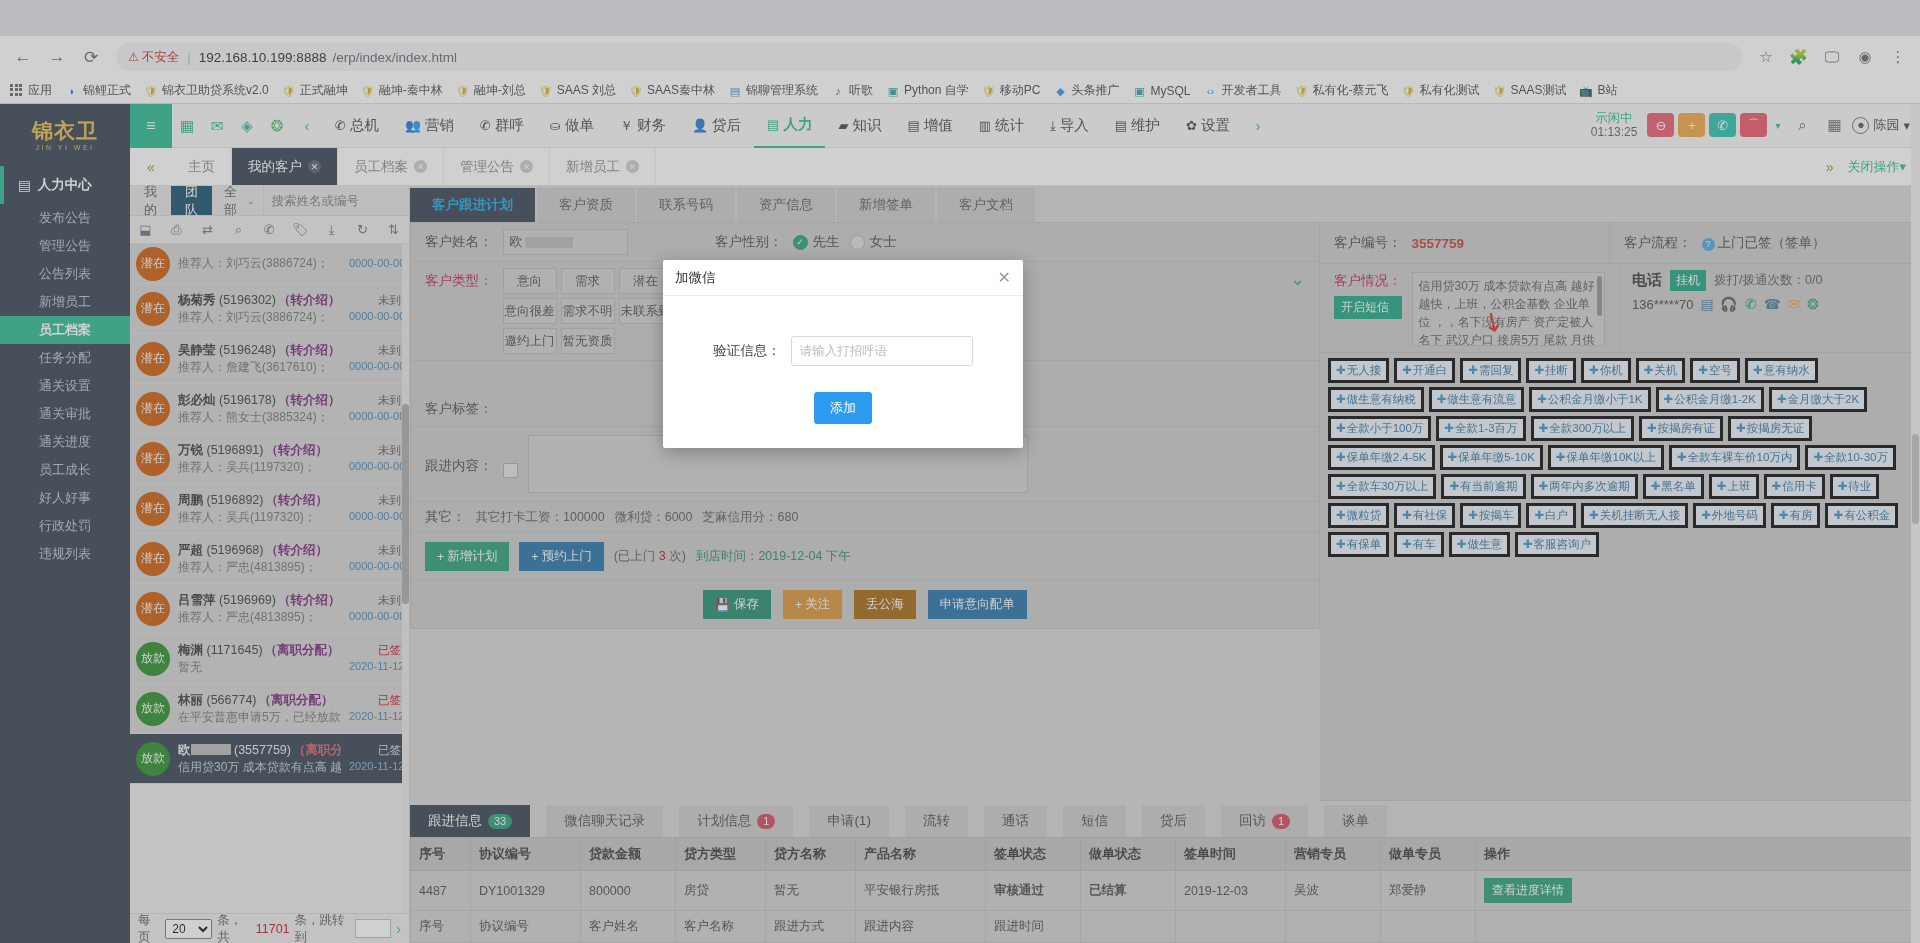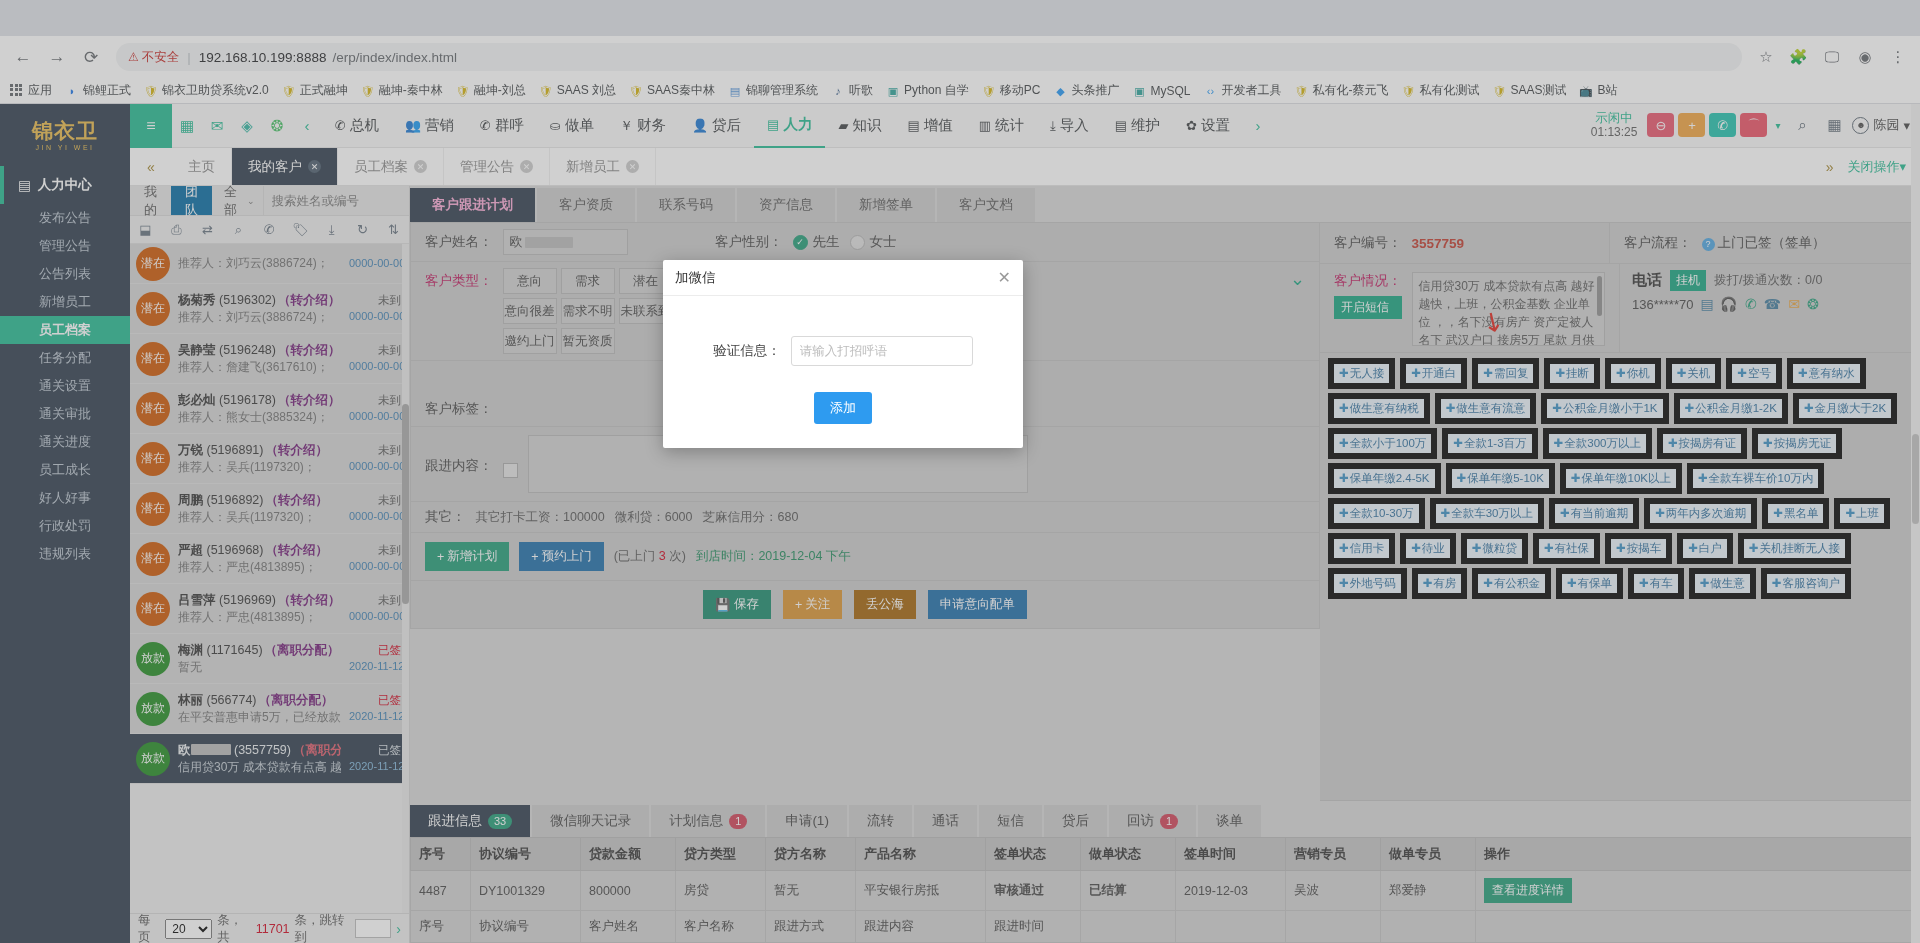--- a/index.html
+++ b/index.html
@@ -91,21 +91,21 @@
   .tabs-right .dbl { color:#a1842c; font-size:14px; cursor:pointer;}
   .tabs-right .cl { cursor:pointer; }
 
   
   .body { flex:1; display:flex; min-height:0; background:#d6d6d6; }
 
   
   .listpanel { width:280px; flex:none; background:#ececec; display:flex; flex-direction:column; border-right:1px solid #cfcfcf; }
   .lp-tabs { height:30px; display:flex; align-items:stretch; background:#e4e4e4; border-bottom:1px solid #d6d6d6;}
   .lp-tab { padding:0 14px; display:flex; align-items:center; font-size:13px; color:#555; cursor:pointer; }
-  .lp-tab.on { background:#0369a1; color:#fff; }
+  .lp-tab.on { background:#0c4a6e; color:#fff; }
   .lp-sel { display:flex; align-items:center; gap:10px; padding:0 8px 0 12px; font-size:13px; color:#555; cursor:pointer;}
   .lp-sel .cv { font-size:9px; color:#777; }
   .lp-search { flex:1; display:flex; align-items:center; gap:4px; padding:0 8px; border-left:1px solid #d6d6d6;
                font-size:12.5px; color:#9a9a9a; }
   .lp-search input { border:none; background:transparent; outline:none; flex:1; font-size:12.5px; color:#555;
                      font-family:inherit; }
   .lp-tools { height:28px; display:flex; align-items:center; gap:0; background:#ececec; border-bottom:1px solid #d9d9d9; }
   .lp-tool { width:31px; height:28px; display:flex; align-items:center; justify-content:center; color:#63707d;
              font-size:13px; cursor:pointer; }
   .lp-list { flex:1; overflow:hidden; position:relative; }
@@ -138,21 +138,21 @@
   .lp-pager input { width:36px; height:19px; border:1px solid #bbb; font-size:12px; font-family:inherit; }
   .lp-pager .go { color:#21b890; font-size:14px; cursor:pointer; margin-left:auto;}
   .scrollbar { position:absolute; right:0; top:0; width:7px; background:#e6e6e6; height:100%; }
   .scrollbar .thumb { position:absolute; left:0; width:7px; background:#a8a8a8; border-radius:4px; }
 
   
   .main { flex:1; min-width:0; display:flex; flex-direction:column; background:#d6d6d6; }
   .dtabs { height:36px; display:flex; align-items:stretch; background:#d6d6d6; gap:2px; padding-top:2px;}
   .dtab { padding:0 22px; display:flex; align-items:center; font-size:13.5px; color:#555; background:#c9c9c9;
           cursor:pointer; }
-  .dtab.on { background:#2b3a4a; color:#f9a8d4; font-weight:bold; }
+  .dtab.on { background:#2b3a4a; color:#0ea5e9; font-weight:bold; }
 
   .card { background:#c9c9c9; border:1px solid #bdbdbd; }
   .rowA { display:flex; border-bottom:1px solid #bdbdbd; min-height:40px; align-items:center;}
   .cellA { display:flex; align-items:center; gap:10px; padding:6px 14px; }
   .lbl { font-size:13.5px; color:#444; white-space:nowrap; }
   .lbl.blue { color:#be185d; }
   .roinput { background:#cfcfcf; border:1px solid #b5b5b5; height:26px; width:125px; display:flex; align-items:center;
              padding:0 6px; font-size:13px; color:#444; }
   .radio { display:flex; align-items:center; gap:5px; font-size:13.5px; color:#444; cursor:pointer;}
   .rdot { width:15px; height:15px; border-radius:50%; border:1.5px solid #b0b0b0; background:#ddd; display:flex;
@@ -178,39 +178,39 @@
   .ph-line1 { display:flex; align-items:center; gap:8px; font-size:14px; color:#333; }
   .ph-line1 b{font-size:15px;}
   .gbtn { background:#14a37f; color:#fff; font-size:12px; padding:2px 6px; cursor:pointer;}
   .ph-line2 { display:flex; align-items:center; gap:7px; margin-top:5px; font-size:13px; color:#444;}
   .ph-line2 .pic { color:#3f7a9b; font-size:14px; cursor:pointer;}
   .ph-line2 .pic.gr { color:#1f9b76; }
   .ph-line2 .pic.or { color:#e6a23c; }
   .arrow-red { position:absolute; color:#e2231a; font-size:26px; transform:rotate(32deg); pointer-events:none;}
 
   .tagwrap { padding:5px 8px; display:flex; flex-wrap:wrap; gap:4px 5px; align-content:flex-start;}
-  .tag { border:6px solid #000000; background:#eaf3fa; color:#2f6f9e; font-size:11.5px; padding:2px 5px;
+  .tag { border:3px solid #000000; background:#eaf3fa; color:#2f6f9e; font-size:11.5px; padding:2px 5px;
          white-space:nowrap; cursor:pointer; }
   .tag .pl { color:#3a8fc4; margin-right:1px; }
 
   .fieldrow { display:flex; align-items:flex-start; padding:8px 14px; gap:10px; border-bottom:1px solid #bdbdbd; }
   .ta { background:#cfcfcf; border:1px solid #b5b5b5; width:500px; height:58px; }
   .chkbox { width:15px; height:15px; border:1px solid #aaa; background:#e2e2e2; margin-top:28px;}
   .otherline { display:flex; align-items:center; gap:10px; font-size:12.5px; color:#555; padding:6px 14px;}
   .actionsrow { display:flex; align-items:center; gap:10px; padding:9px 14px; border-bottom:1px solid #bdbdbd; }
   .abtn { font-size:12.5px; color:#fff; padding:6px 12px; cursor:pointer; display:flex; align-items:center; gap:3px;}
   .a-green{background:#1f9b76}.a-blue{background:#1b6ca8}.a-teal{background:#17896b}
   .a-orange{background:#d9922e}.a-red{background:#a16207}.a-navyblue{background:#1b6ca8}
   .visit { font-size:12.5px; color:#555; }
   .visit .n { color:#d0021b; }
   .arrive { font-size:12.5px; color:#1f8a5b; }
   .saverow { display:flex; align-items:center; justify-content:center; gap:12px; padding:9px 0; }
 
   
-  .btabs { display:flex; align-items:stretch; gap:2px; padding-top:4px;}
+  .btabs { display:flex; align-items:stretch; gap:16px; padding-top:4px;}
   .btab { padding:0 18px; height:32px; display:flex; align-items:center; gap:6px; font-size:13.5px; color:#444;
           background:#c9c9c9; cursor:pointer; }
   .btab.on { background:#2b3a4a; color:#fff; }
   .cnt { background:#cf4055; color:#fff; border-radius:9px; font-size:11px; padding:0 6px; line-height:15px; }
   .cnt.g { background:#1f9b76; }
   table.grid { width:100%; border-collapse:collapse; background:#cfcfcf; font-size:12.5px; table-layout:fixed;}
   table.grid th { background:#c2c2c2; color:#333; font-weight:bold; text-align:left; padding:7px 8px;
                   border:1px solid #b5b5b5; font-size:13px;}
   table.grid td { padding:7px 8px; border:1px solid #bfbfbf; color:#444; }
   .tdred { color:#c0392b; font-weight:bold; }

